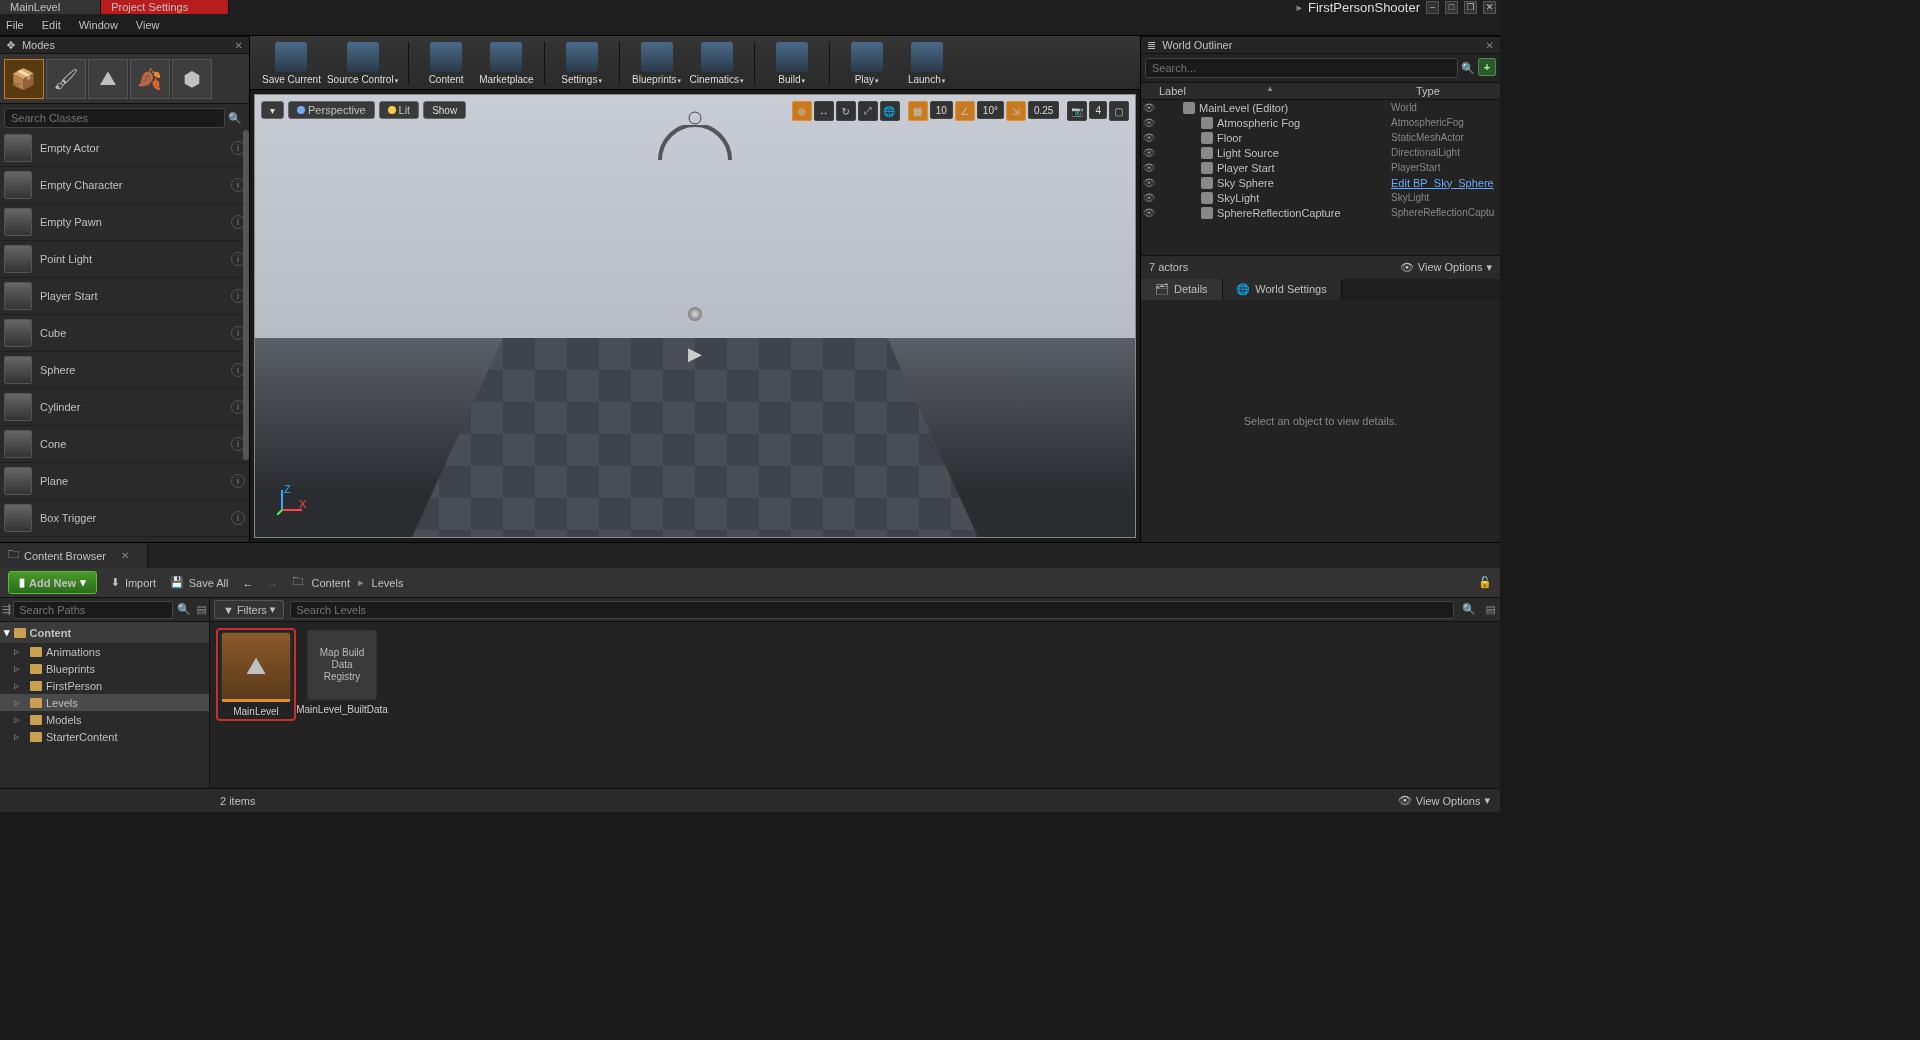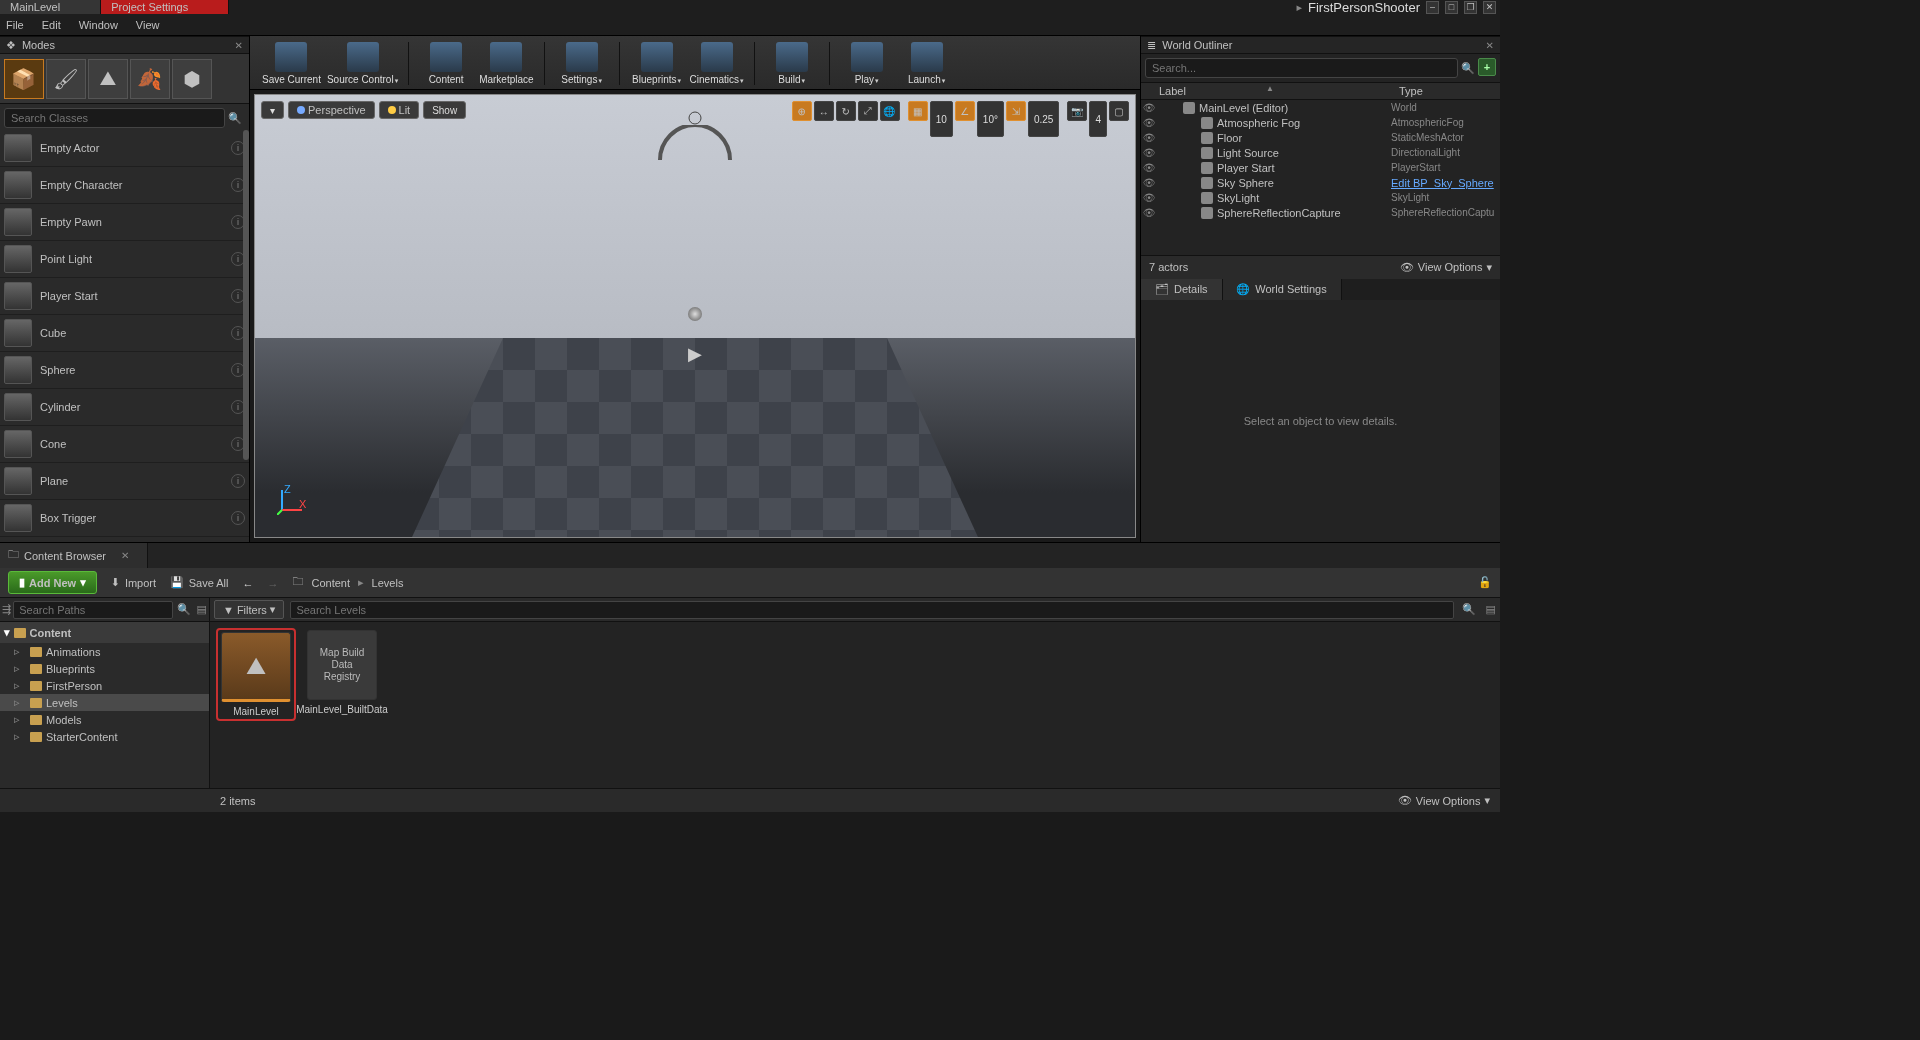--- a/index.html
+++ b/index.html
@@ -41,36 +41,36 @@
 .tool-sep { width:1px; background:#111; margin:4px 4px; }
 .dd-arrow { font-size:7px; color:#ccc; margin-left:1px; display:inline-block; }
 .viewport-wrap { flex:1; padding:4px; background:#1a1a1a; }
 .viewport { width:100%; height:100%; background:linear-gradient(#c8ccd4 0%, #b8bcc4 55%, #5a5e66 55%, #2a2c30 90%); border:1px solid #888; position:relative; overflow:hidden; }
 .vp-top-left { position:absolute; top:6px; left:6px; display:flex; gap:4px; }
 .vp-btn { background:#3a3a3a; border:1px solid #666; border-radius:3px; padding:2px 8px; font-size:10px; color:#ddd; display:flex; align-items:center; gap:3px; }
 .vp-btn .bullet { width:8px; height:8px; border-radius:4px; background:#7af; display:inline-block; }
 .vp-top-right { position:absolute; top:6px; right:6px; display:flex; gap:2px; }
 .vp-rb { width:20px; height:20px; border:1px solid #444; background:#333; border-radius:2px; font-size:10px; display:flex; align-items:center; justify-content:center; }
 .vp-rb.orange { background:#c87a20; border-color:#e09030; }
-.vp-val { padding:0 5px; color:#ddd; background:#333; border:1px solid #444; height:36px; display:flex; align-items:center; border-radius:2px; font-size:10px;}
+.vp-val { padding:0 5px; color:#ddd; background:#333; border:1px solid #444; height:18px; display:flex; align-items:center; border-radius:2px; font-size:10px;}
 
 .floor { position:absolute; left:50%; top:55%; width:640px; height:280px; transform:translate(-50%,0); background:
   repeating-conic-gradient(#4a4e56 0 25%, #3e424a 0 50%) 0 0/64px 64px;
   clip-path: polygon(20% 0, 80% 0, 100% 100%, 0 100%);
 }
 .gizmo { position:absolute; left:22px; bottom:22px; width:30px; height:30px; }
 
 .right-panel { width:360px; background:#232323; display:flex; flex-direction:column; border-left:1px solid #000;}
 .outliner { flex:1; display:flex; flex-direction:column; min-height:0;}
 .search-out { display:flex; padding:4px; gap:0; }
 .search-out input { flex:1; background:#1a1a1a; border:1px solid #444; padding:3px 6px; border-radius:3px; color:#aaa; }
 .add-btn { width:18px; height:18px; background:#2a5a2a; border:1px solid #4a8a4a; color:#afa; display:flex; align-items:center; justify-content:center; font-weight:bold; border-radius:2px;}
 .out-head { display:flex; background:#2a2a2a; border-bottom:1px solid #111; border-top:1px solid #111; font-size:10px; }
 .out-col1 { width:250px; padding:2px 8px 2px 18px; position:relative; }
-.out-col2 { flex:1; padding:2px 8px; }
+.out-col2 { flex:1; padding:2px 8px;margin-left:17px; }
 .sort-arr { position:absolute; left:50%; top:1px; font-size:8px; color:#888;}
 .out-rows { flex:1; overflow:hidden; }
 .out-row { display:flex; height:15px; align-items:center; }
 .out-row .eye { width:16px; text-align:center; color:#888; font-size:10px;}
 .out-row .tree { width:234px; display:flex; align-items:center; gap:4px; padding-left:0;}
 .out-row .type { flex:1; color:#888; font-size:10px; }
 .type a { color:#6af; text-decoration:underline; }
 .indent1 { padding-left:26px !important; }
 .indent2 { padding-left:44px !important; }
 .obj-icon { width:12px; height:12px; background:#888; display:inline-block; border-radius:2px;}

